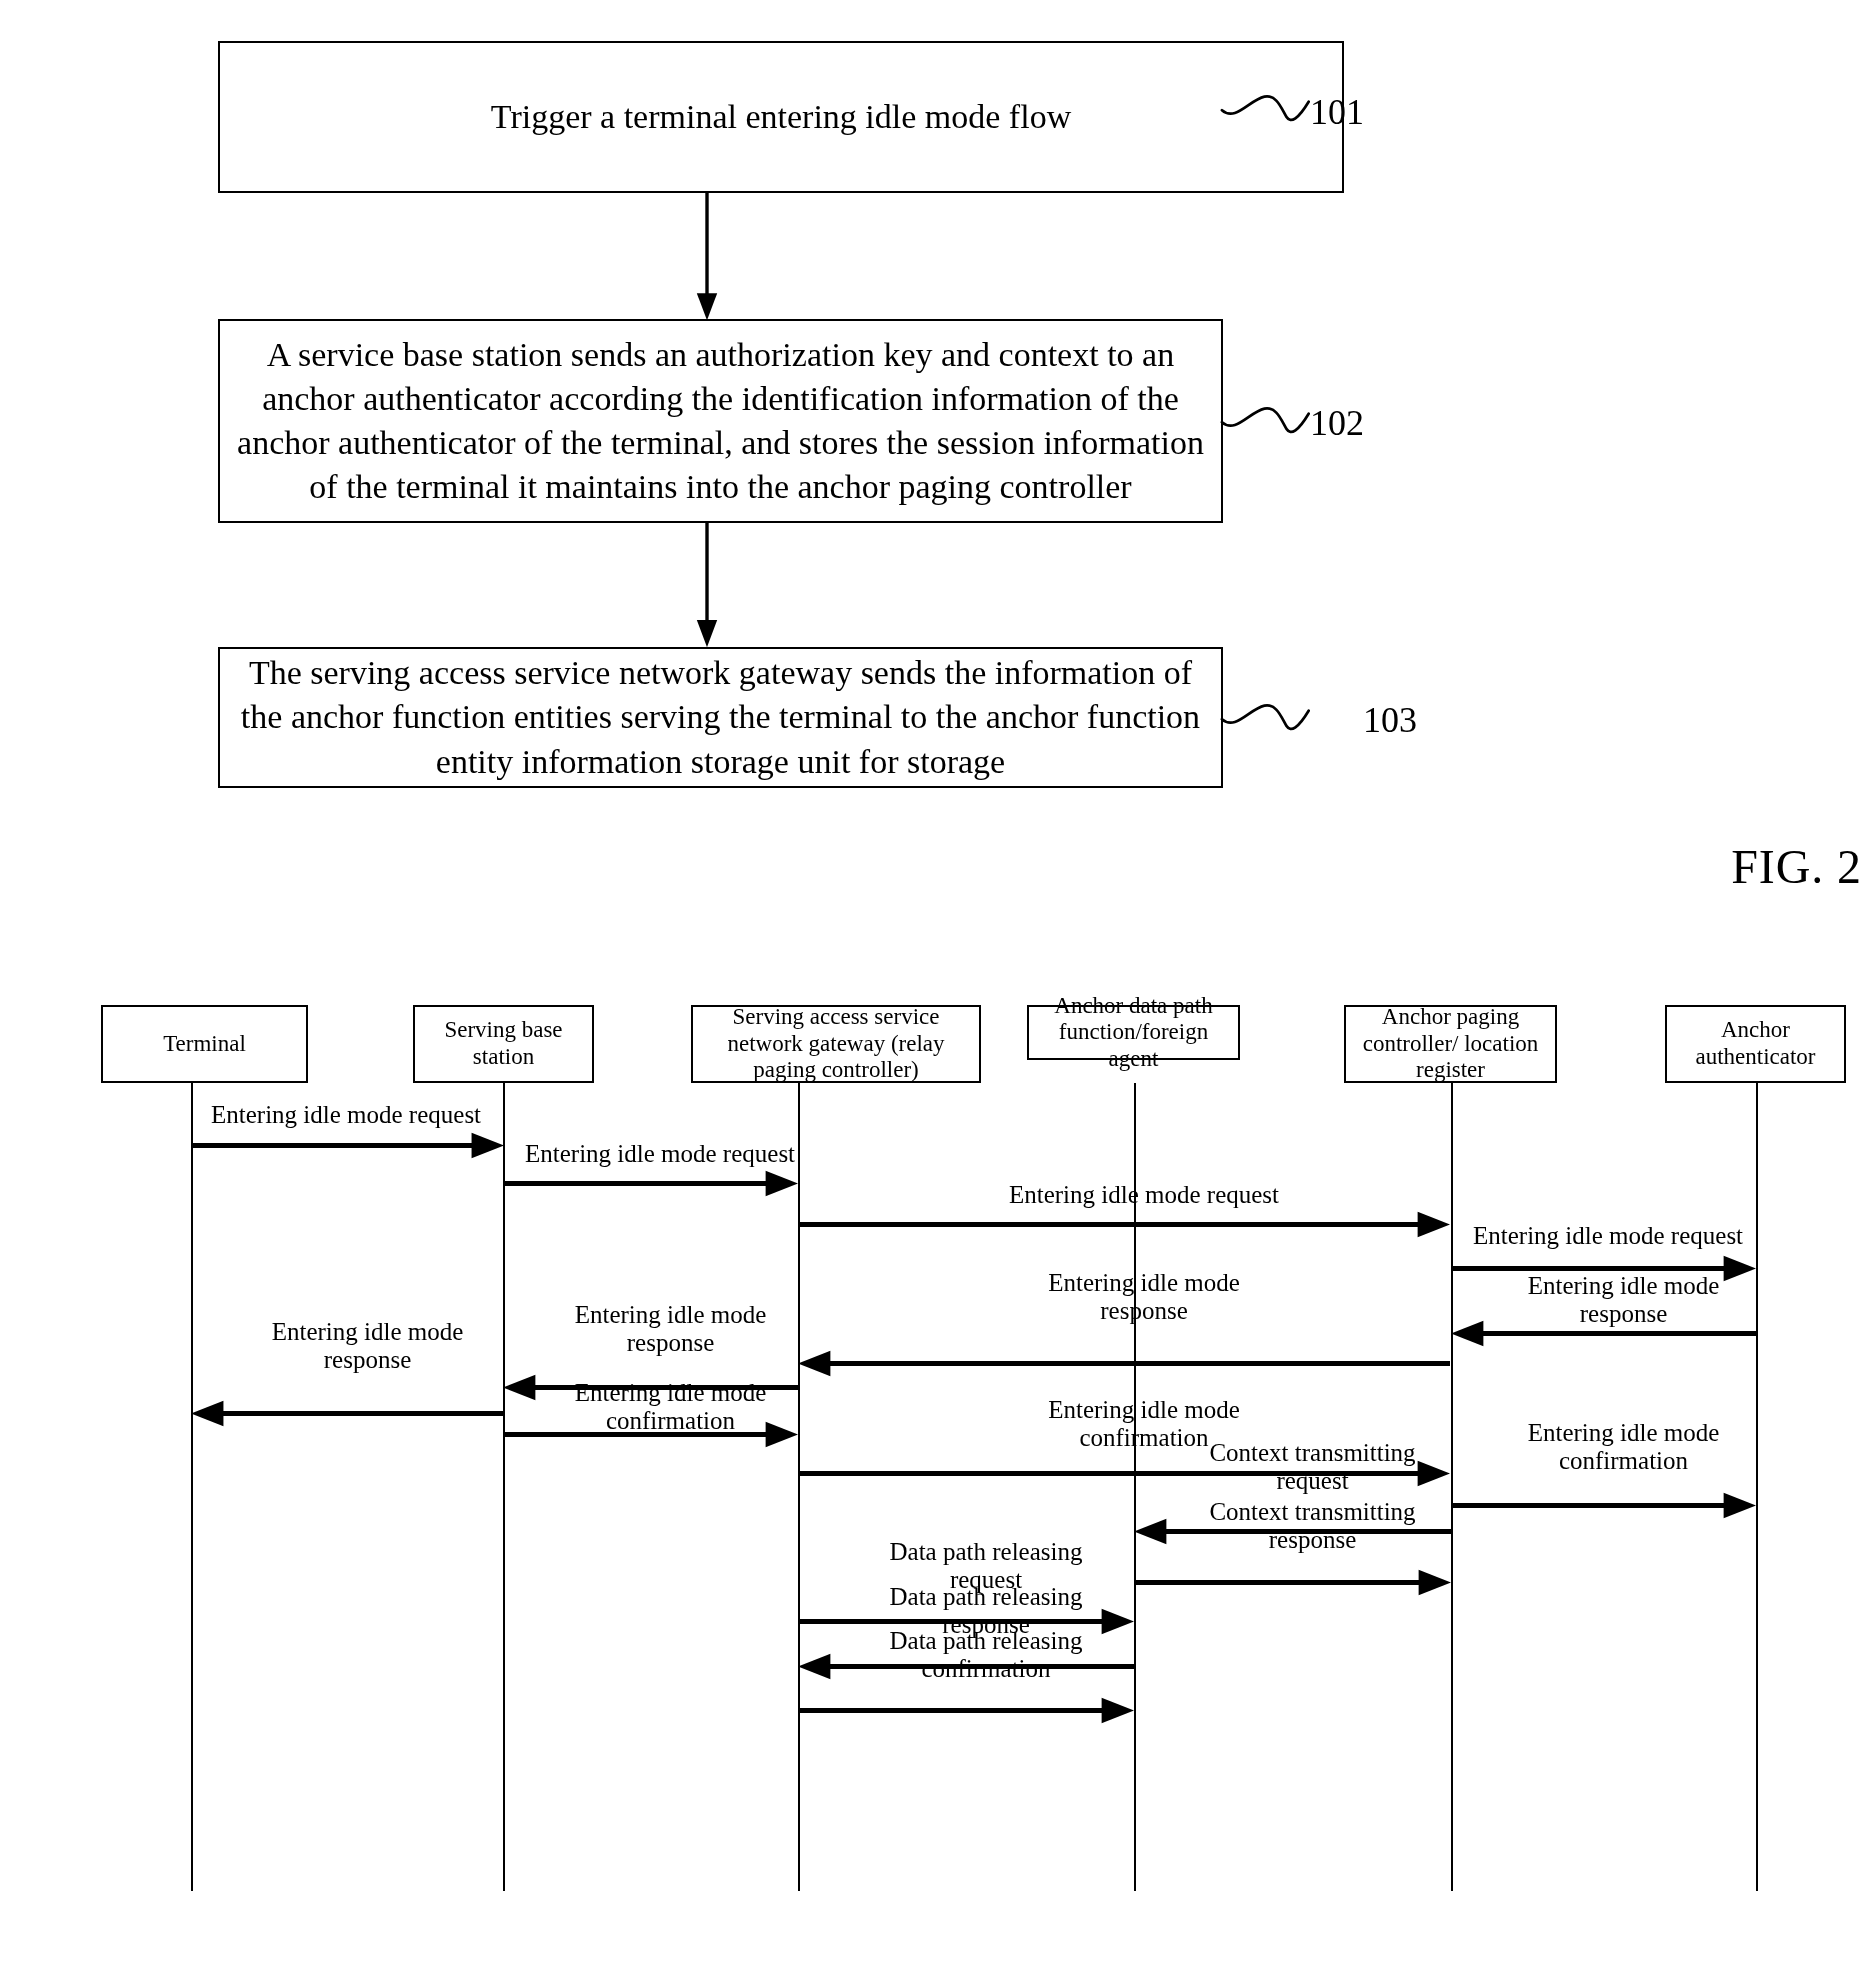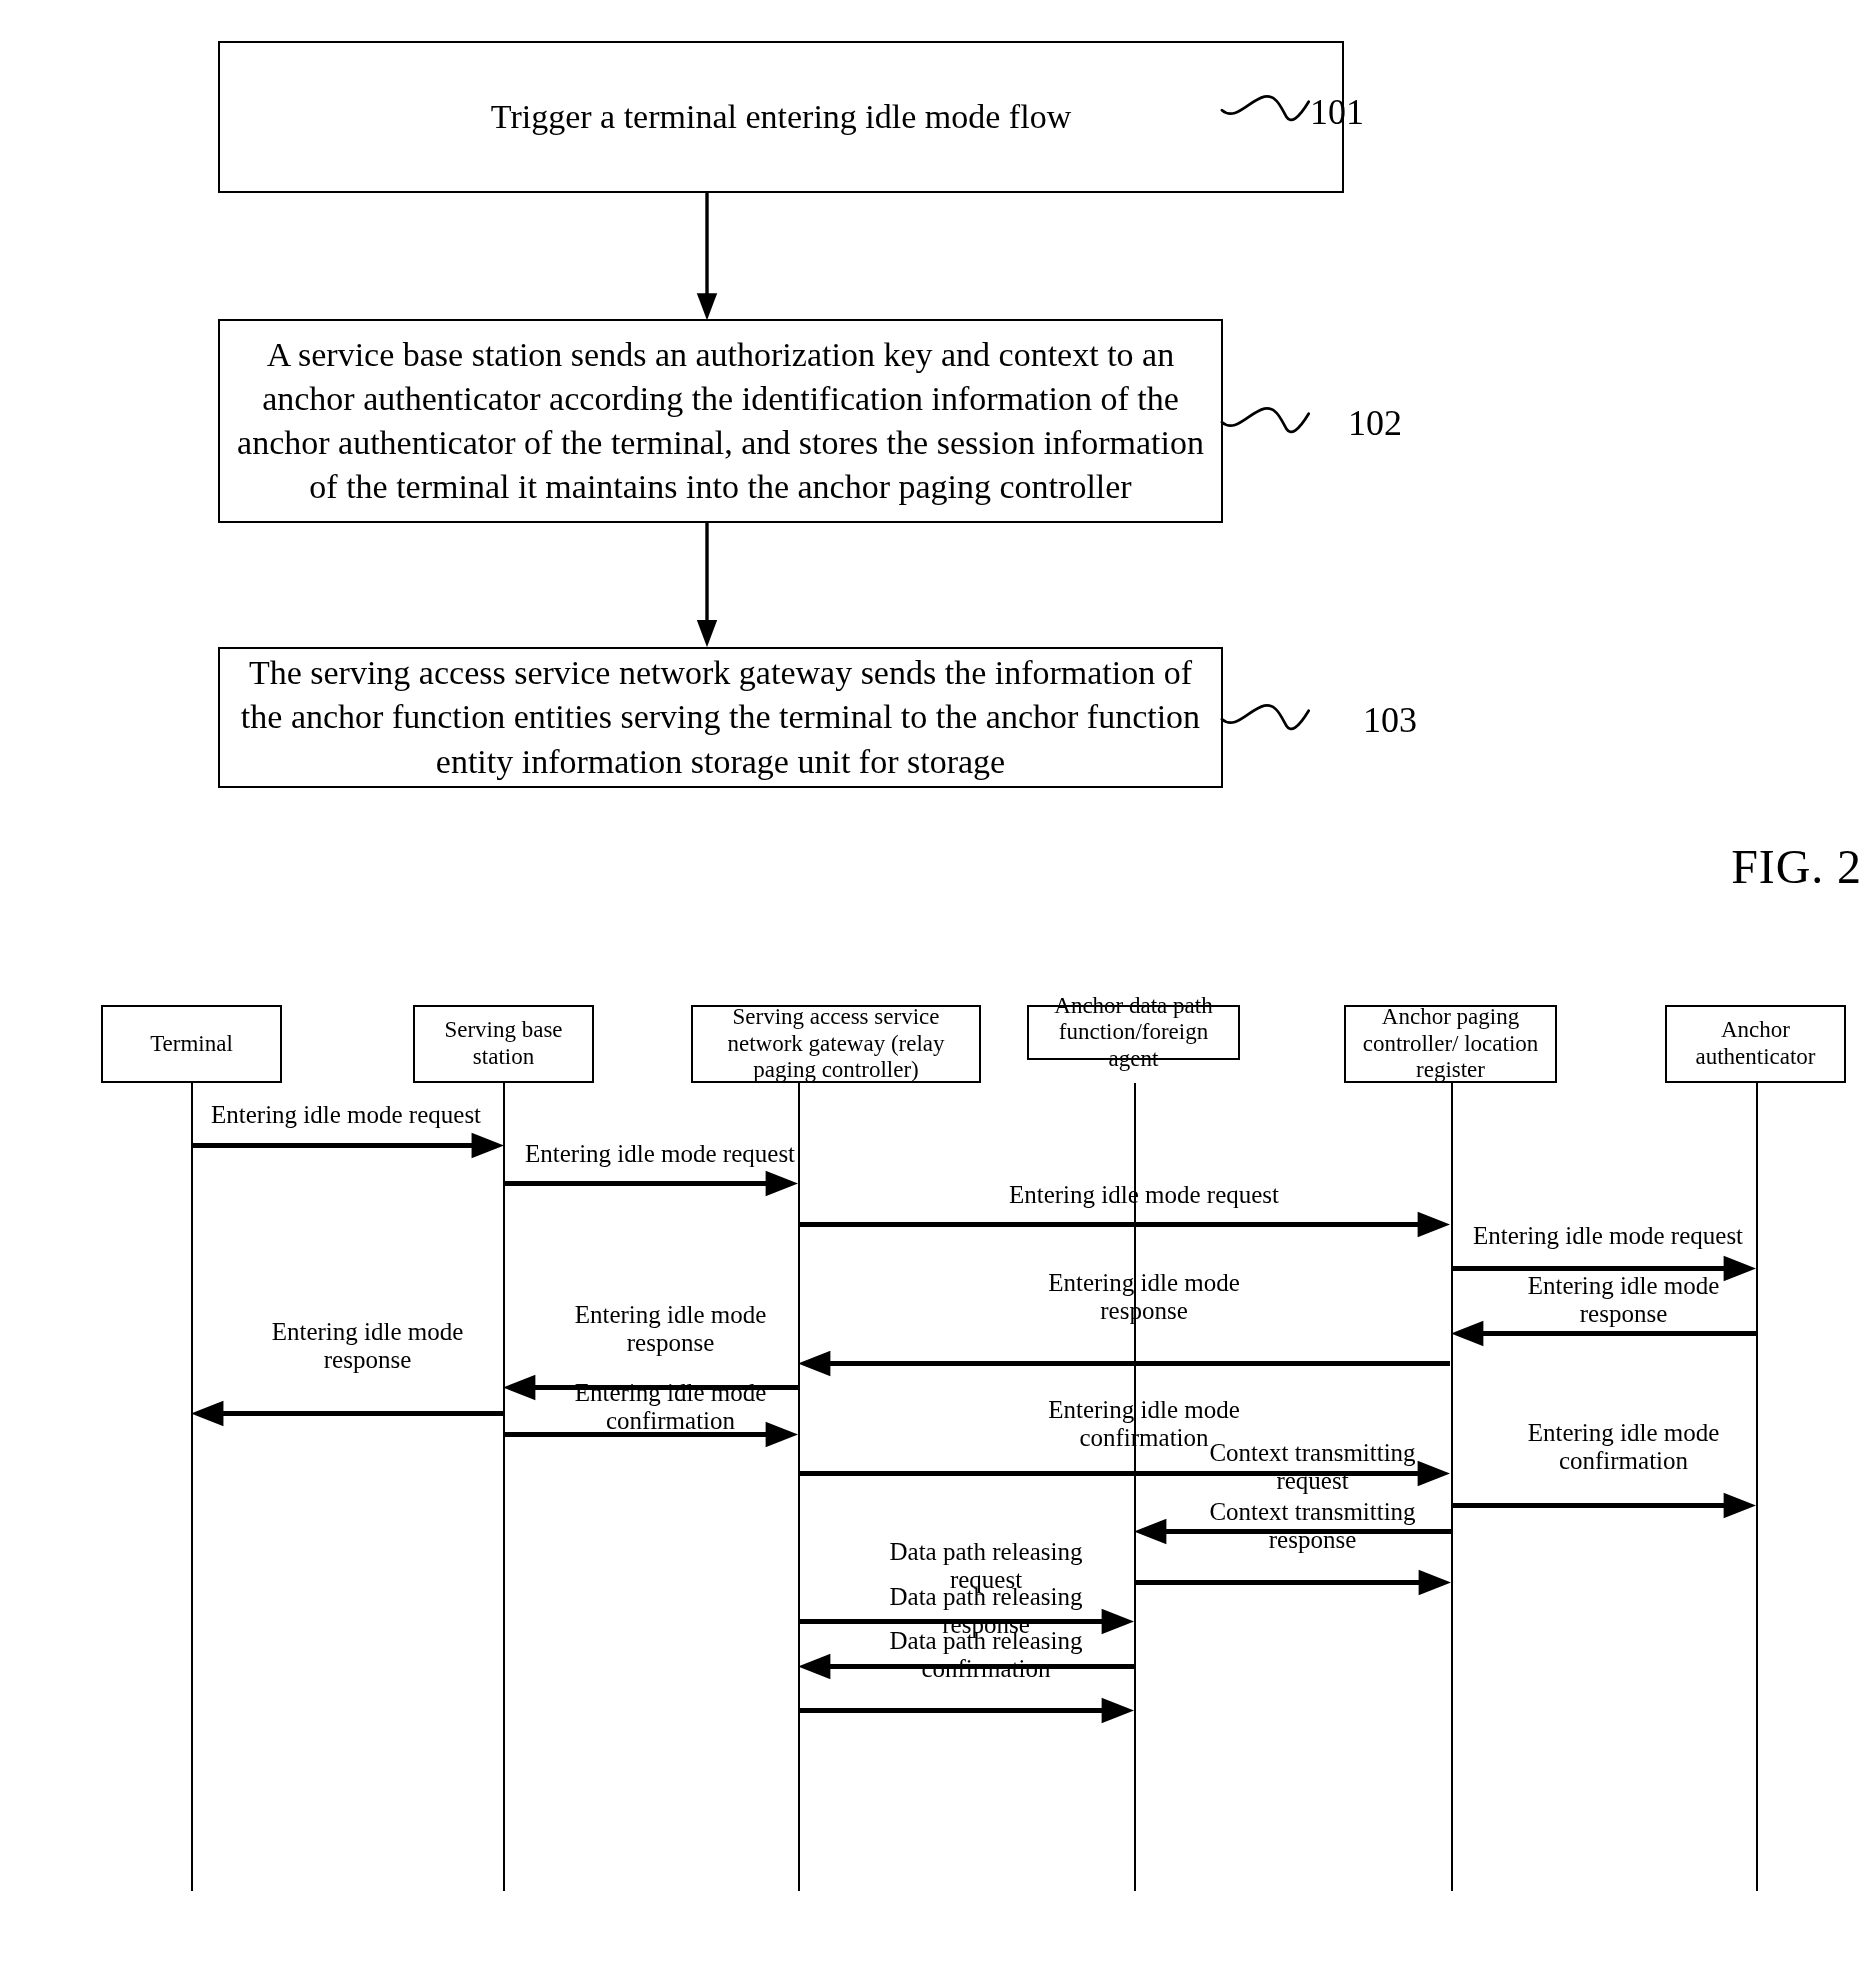--- a/index.html
+++ b/index.html
@@ -44,21 +44,21 @@
 
   .flow-text { display: block; width: 100%; }
 
   .ref-num {
     position: absolute;
     font-size: 36px;
     line-height: 1;
     white-space: nowrap;
   }
   #ref-101 { left: 1310px; top: 94px; }
-  #ref-102 { left: 1310px; top: 405px; margin-left: 38px; }
+  #ref-102 { left: 1310px; top: 405px; }
   #ref-103 { left: 1336px; top: 702px; margin-left: 27px; }
 
   .squiggle {
     position: absolute;
     width: 94px;
     height: 51px;
     pointer-events: none;
   }
   #squiggle-101 { left: 1220px; top: 83px; }
   #squiggle-102 { left: 1220px; top: 395px; }
@@ -163,21 +163,21 @@
     <svg class="squiggle" id="squiggle-103" viewBox="0 0 110 60">
       <path d="M2,32 C18,46 34,20 52,16 C66,13 72,30 78,40 C83,48 92,42 104,22" fill="none" stroke="#000" stroke-width="3.2" stroke-linecap="round"></path>
     </svg>
     <div class="ref-num" id="ref-103">103</div>
 
     <div class="fig-caption" id="fig2-caption">FIG. 2</div>
   </div>
 
   <div id="seq-area">
 
-    <div class="lifeline-head" style="left:101px; top:17px; width:181px; height:78px;">
+    <div class="lifeline-head" style="left:101px; top:17px; width:207px; height:78px;">
       <span>Terminal</span>
     </div>
     <div class="lifeline-head" style="left:413px; top:17px; width:181px; height:78px;">
       <span>Serving base
 station</span>
     </div>
     <div class="lifeline-head" style="left:653px; top:17px; width:290px; height:78px;margin-left:38px;">
       <span>Serving access service
 network gateway (relay
 paging controller)</span>

